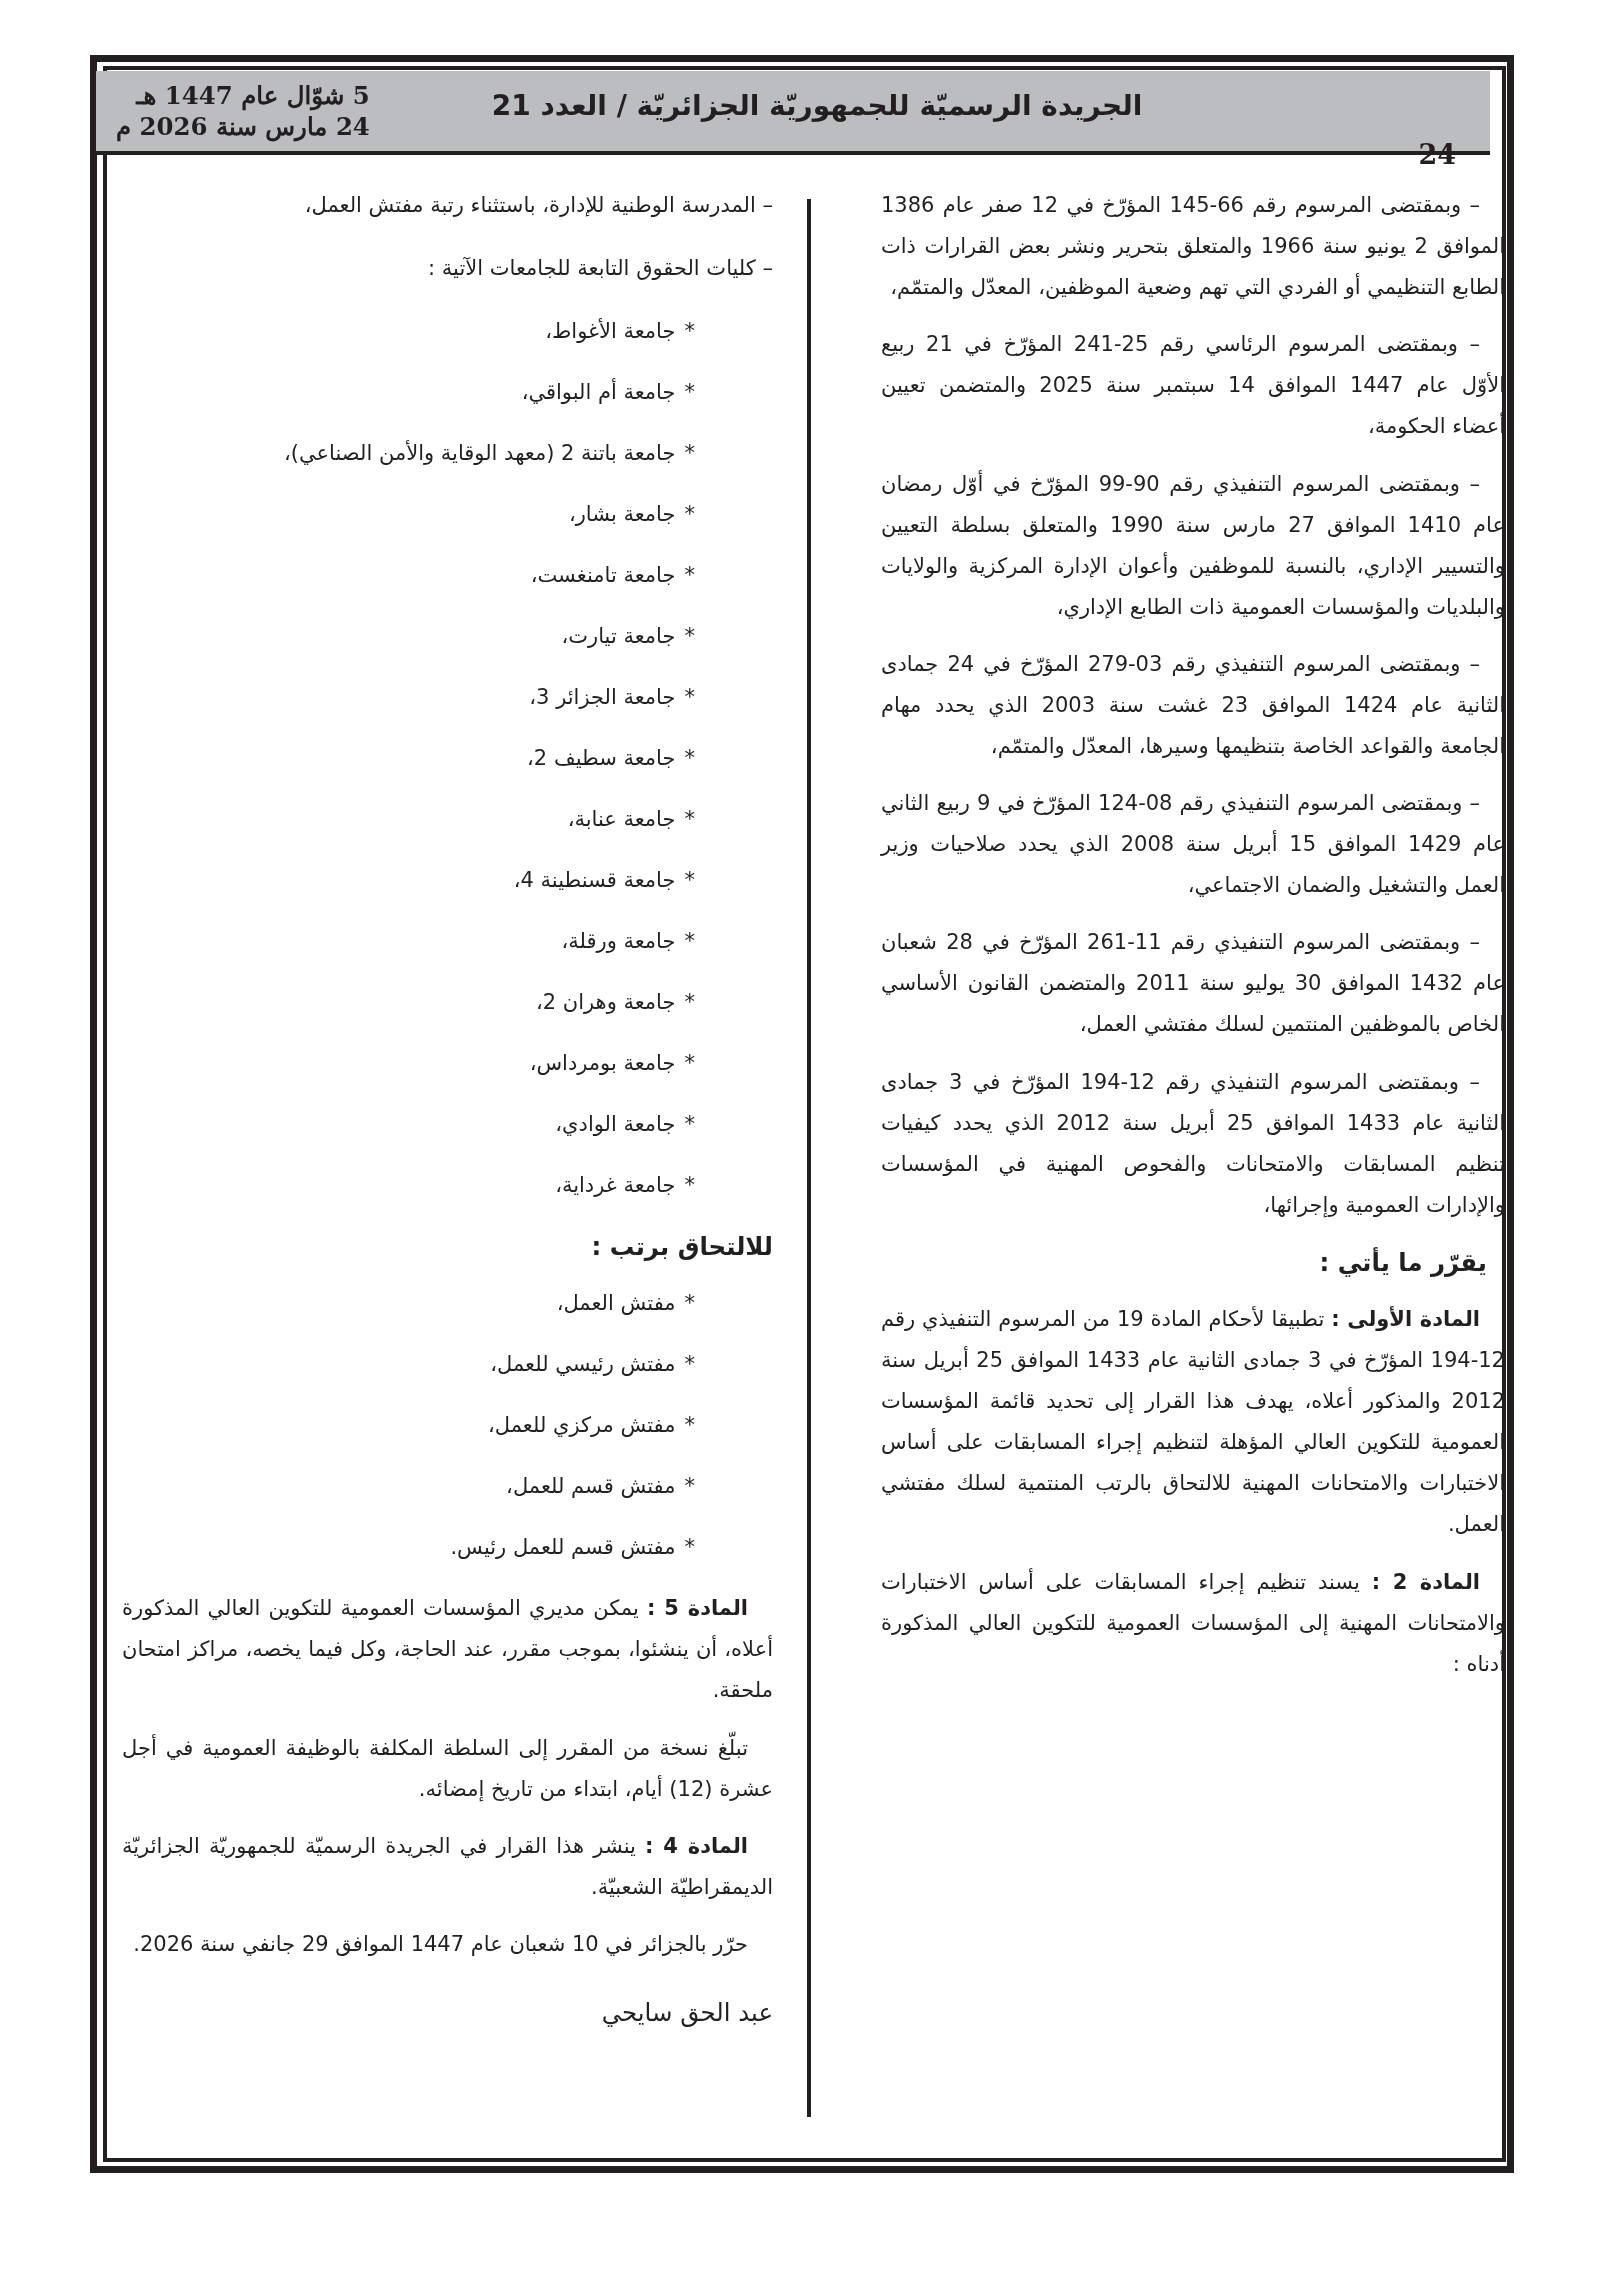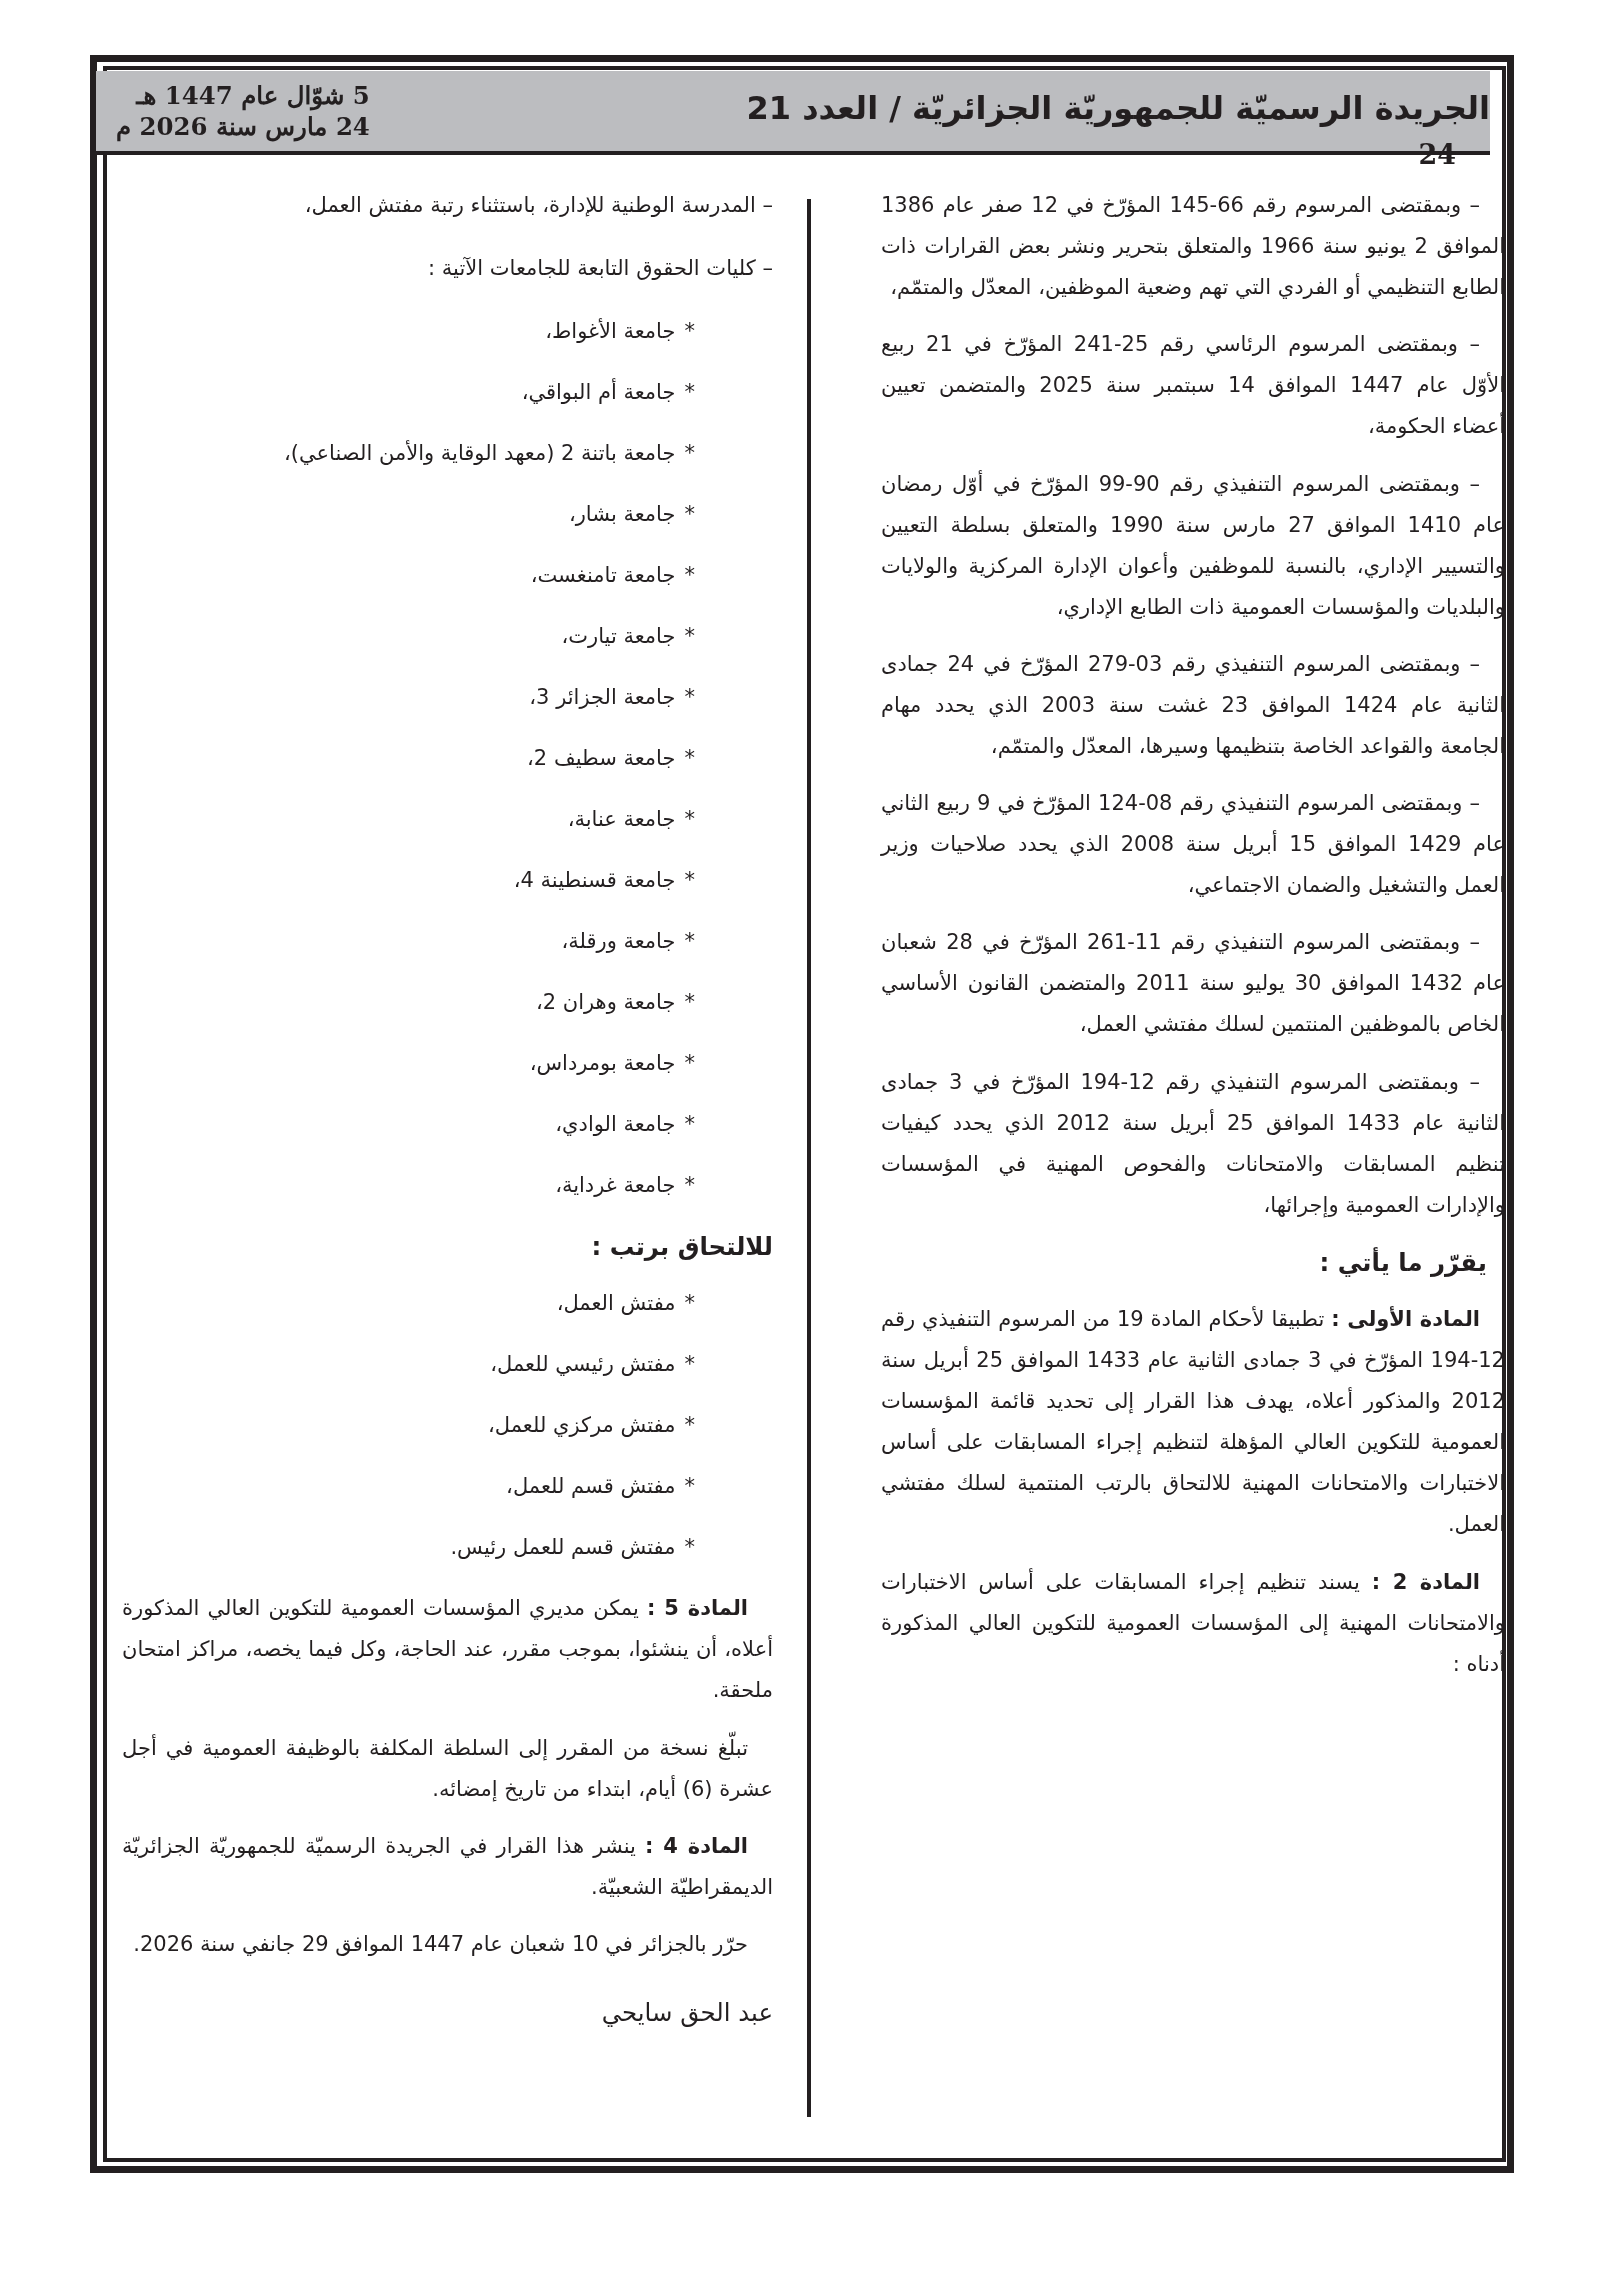--- a/index.html
+++ b/index.html
@@ -6,22 +6,22 @@
   body { width: 1615px; height: 2285px; position: relative; overflow: hidden;
          font-family: "DejaVu Sans", sans-serif; color: #231f20; }
   .frame-outer { position: absolute; left: 90px; top: 55px; width: 1424px; height: 2118px;
                  border: 7.2px solid #231f20; box-sizing: border-box; }
   .frame-inner { position: absolute; left: 103px; top: 66px; width: 1403px; height: 2096px;
                  border: 4.5px solid #231f20; box-sizing: border-box; }
   .header { position: absolute; left: 96px; top: 71px; width: 1394px; height: 80px;
             background: #bcbdc0; border-bottom: 4.5px solid #231f20; }
   .hdr-date { position: absolute; left: 20px; top: 9px; direction: rtl; text-align: right;
               font-family: "DejaVu Serif", serif; font-weight: bold; font-size: 24.4px; line-height: 31px; }
-  .hdr-title { position: absolute; left: 0; right: 0; top: 18px; text-align: right; direction: rtl;
-               font-family: "DejaVu Sans", sans-serif; font-weight: bold; font-size: 32px; letter-spacing: -0.5px; margin-left: 48px; }
+  .hdr-title { position: absolute; left: 0; right: 0; top: 18px; text-align: center; direction: rtl;
+               font-family: "DejaVu Sans", sans-serif; font-weight: bold; font-size: 28px; letter-spacing: -0.5px; margin-left: 48px; }
   .hdr-page { position: absolute; right: 34px; top: 20px; font-family: "DejaVu Serif", serif;
               font-weight: bold; font-size: 27px; margin-top: 48px; }
   .divider { position: absolute; left: 807px; top: 199px; width: 3.6px; height: 1918px; background: #231f20; }
   .col { position: absolute; top: 185px; direction: rtl; text-align: justify; text-align-last: right;
          font-family: "DejaVu Sans", sans-serif; font-size: 21px; line-height: 41px; }
   .col-right { left: 881px; width: 624px; }
   .col-left { left: 122px; width: 651px; }
   .para { margin: 0 0 16.3px 0; }
   .para.indent { text-indent: 25px; }
   .b { font-weight: bold; }
@@ -88,18 +88,18 @@
 
   <div>
     <div class="list-item"><span class="star">*</span><span>مفتش العمل،</span></div>
     <div class="list-item"><span class="star">*</span><span>مفتش رئيسي للعمل،</span></div>
     <div class="list-item"><span class="star">*</span><span>مفتش مركزي للعمل،</span></div>
     <div class="list-item"><span class="star">*</span><span>مفتش قسم للعمل،</span></div>
     <div class="list-item"><span class="star">*</span><span>مفتش قسم للعمل رئيس.</span></div>
   </div>
 
   <p class="para indent"><span class="b">المادة 5 :</span> <span>يمكن مديري المؤسسات العمومية للتكوين العالي المذكورة أعلاه، أن ينشئوا، بموجب مقرر، عند الحاجة، وكل فيما يخصه، مراكز امتحان ملحقة.</span></p>
-  <p class="para indent">تبلّغ نسخة من المقرر إلى السلطة المكلفة بالوظيفة العمومية في أجل عشرة (6) أيام، ابتداء من تاريخ إمضائه.</p>
+  <p class="para indent">تبلّغ نسخة من المقرر إلى السلطة المكلفة بالوظيفة العمومية في أجل عشرة (12) أيام، ابتداء من تاريخ إمضائه.</p>
   <p class="para indent"><span class="b">المادة 4 :</span> <span>ينشر هذا القرار في الجريدة الرسميّة للجمهوريّة الجزائريّة الديمقراطيّة الشعبيّة.</span></p>
   <p class="para indent">حرّر بالجزائر في 10 شعبان عام 1447 الموافق 29 جانفي سنة 2026.</p>
   <div class="sig">عبد الحق سايحي</div>
 </div>
 
 
 </body></html>

